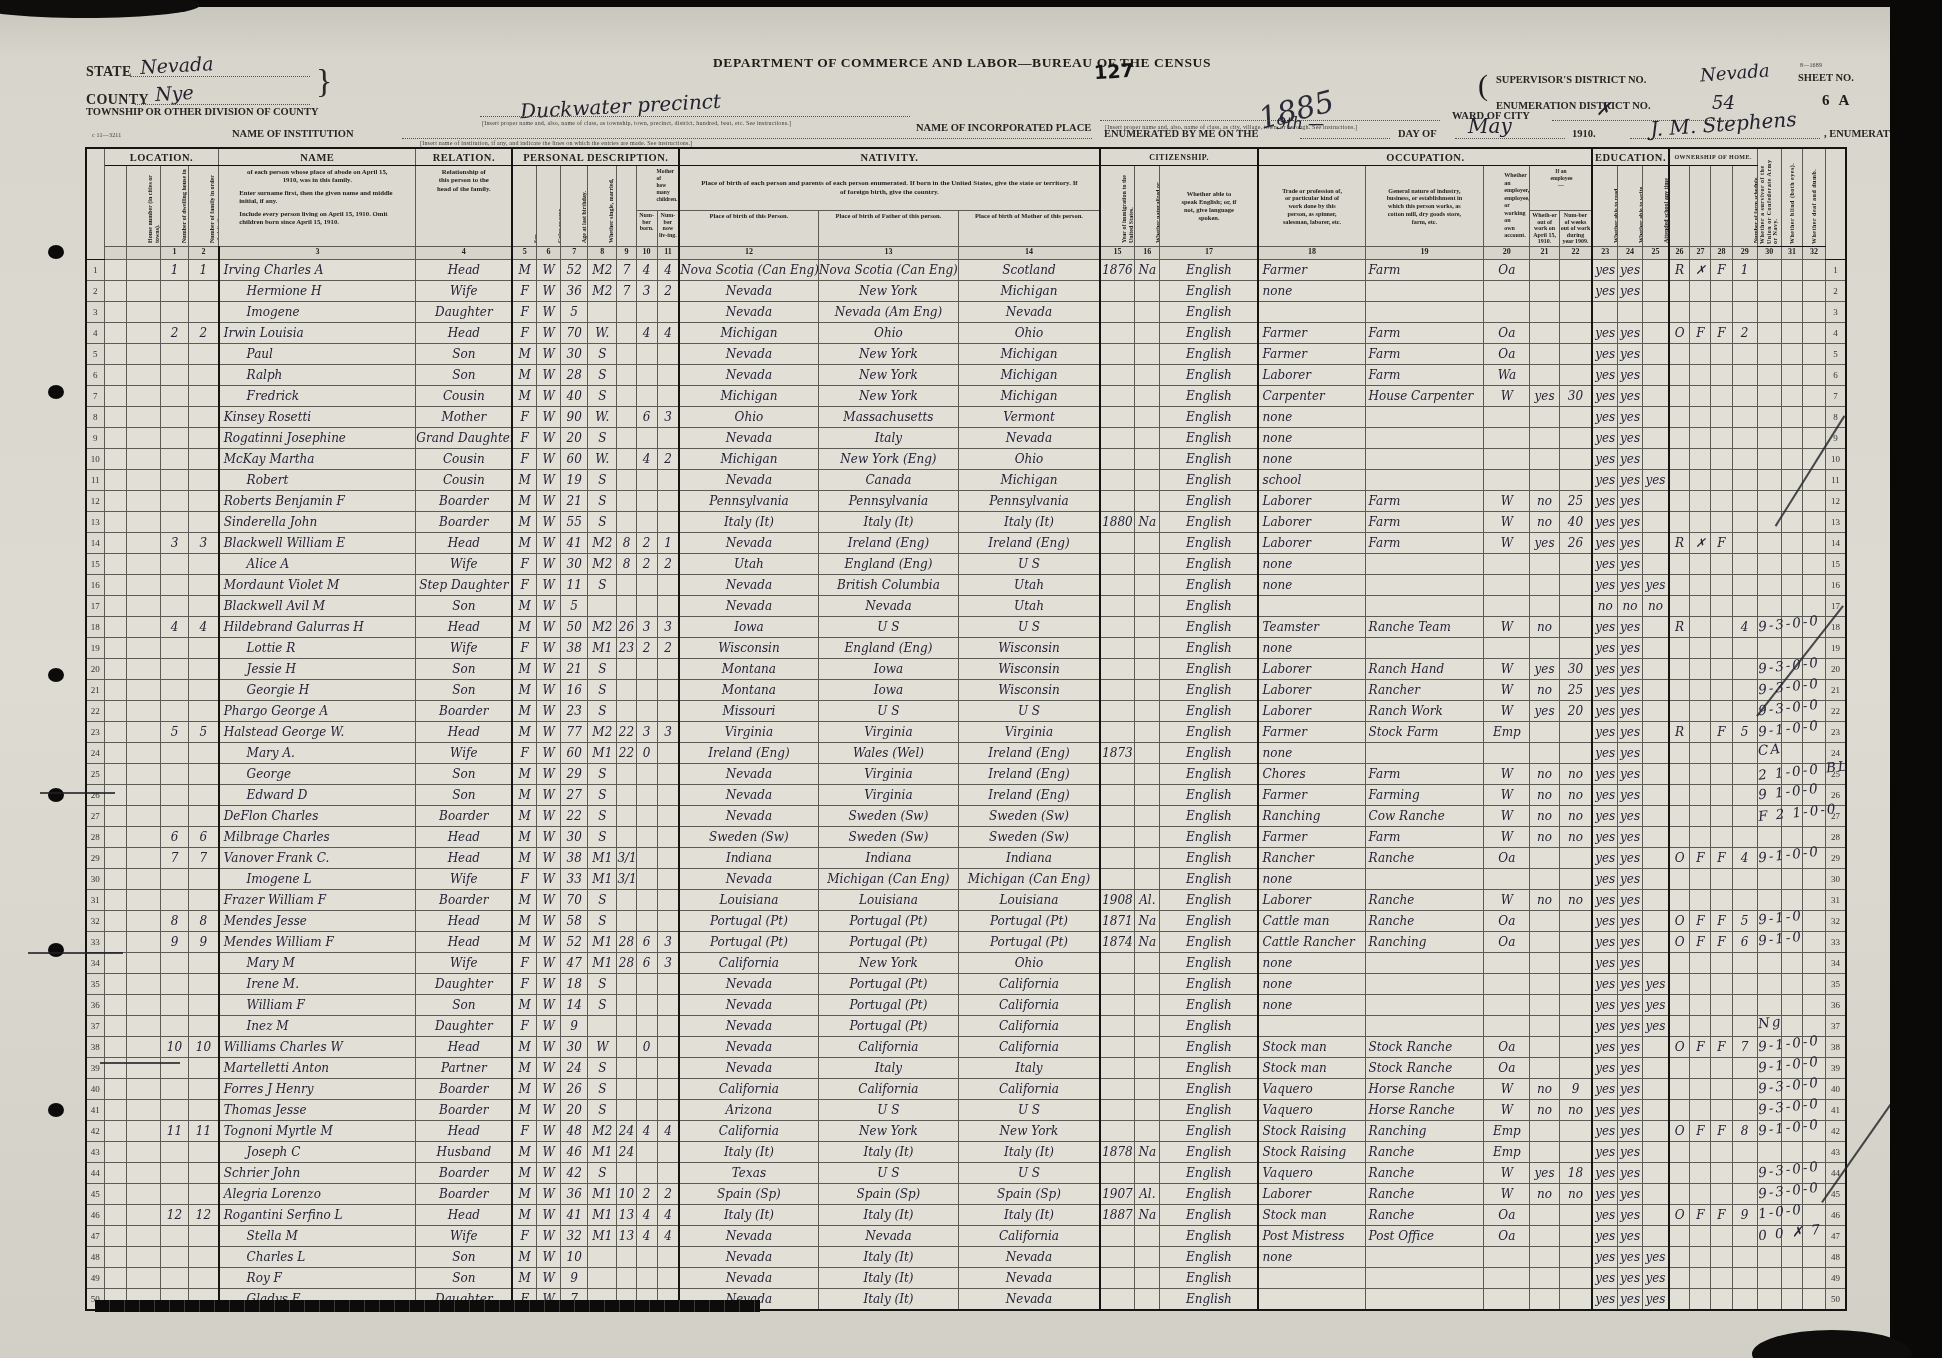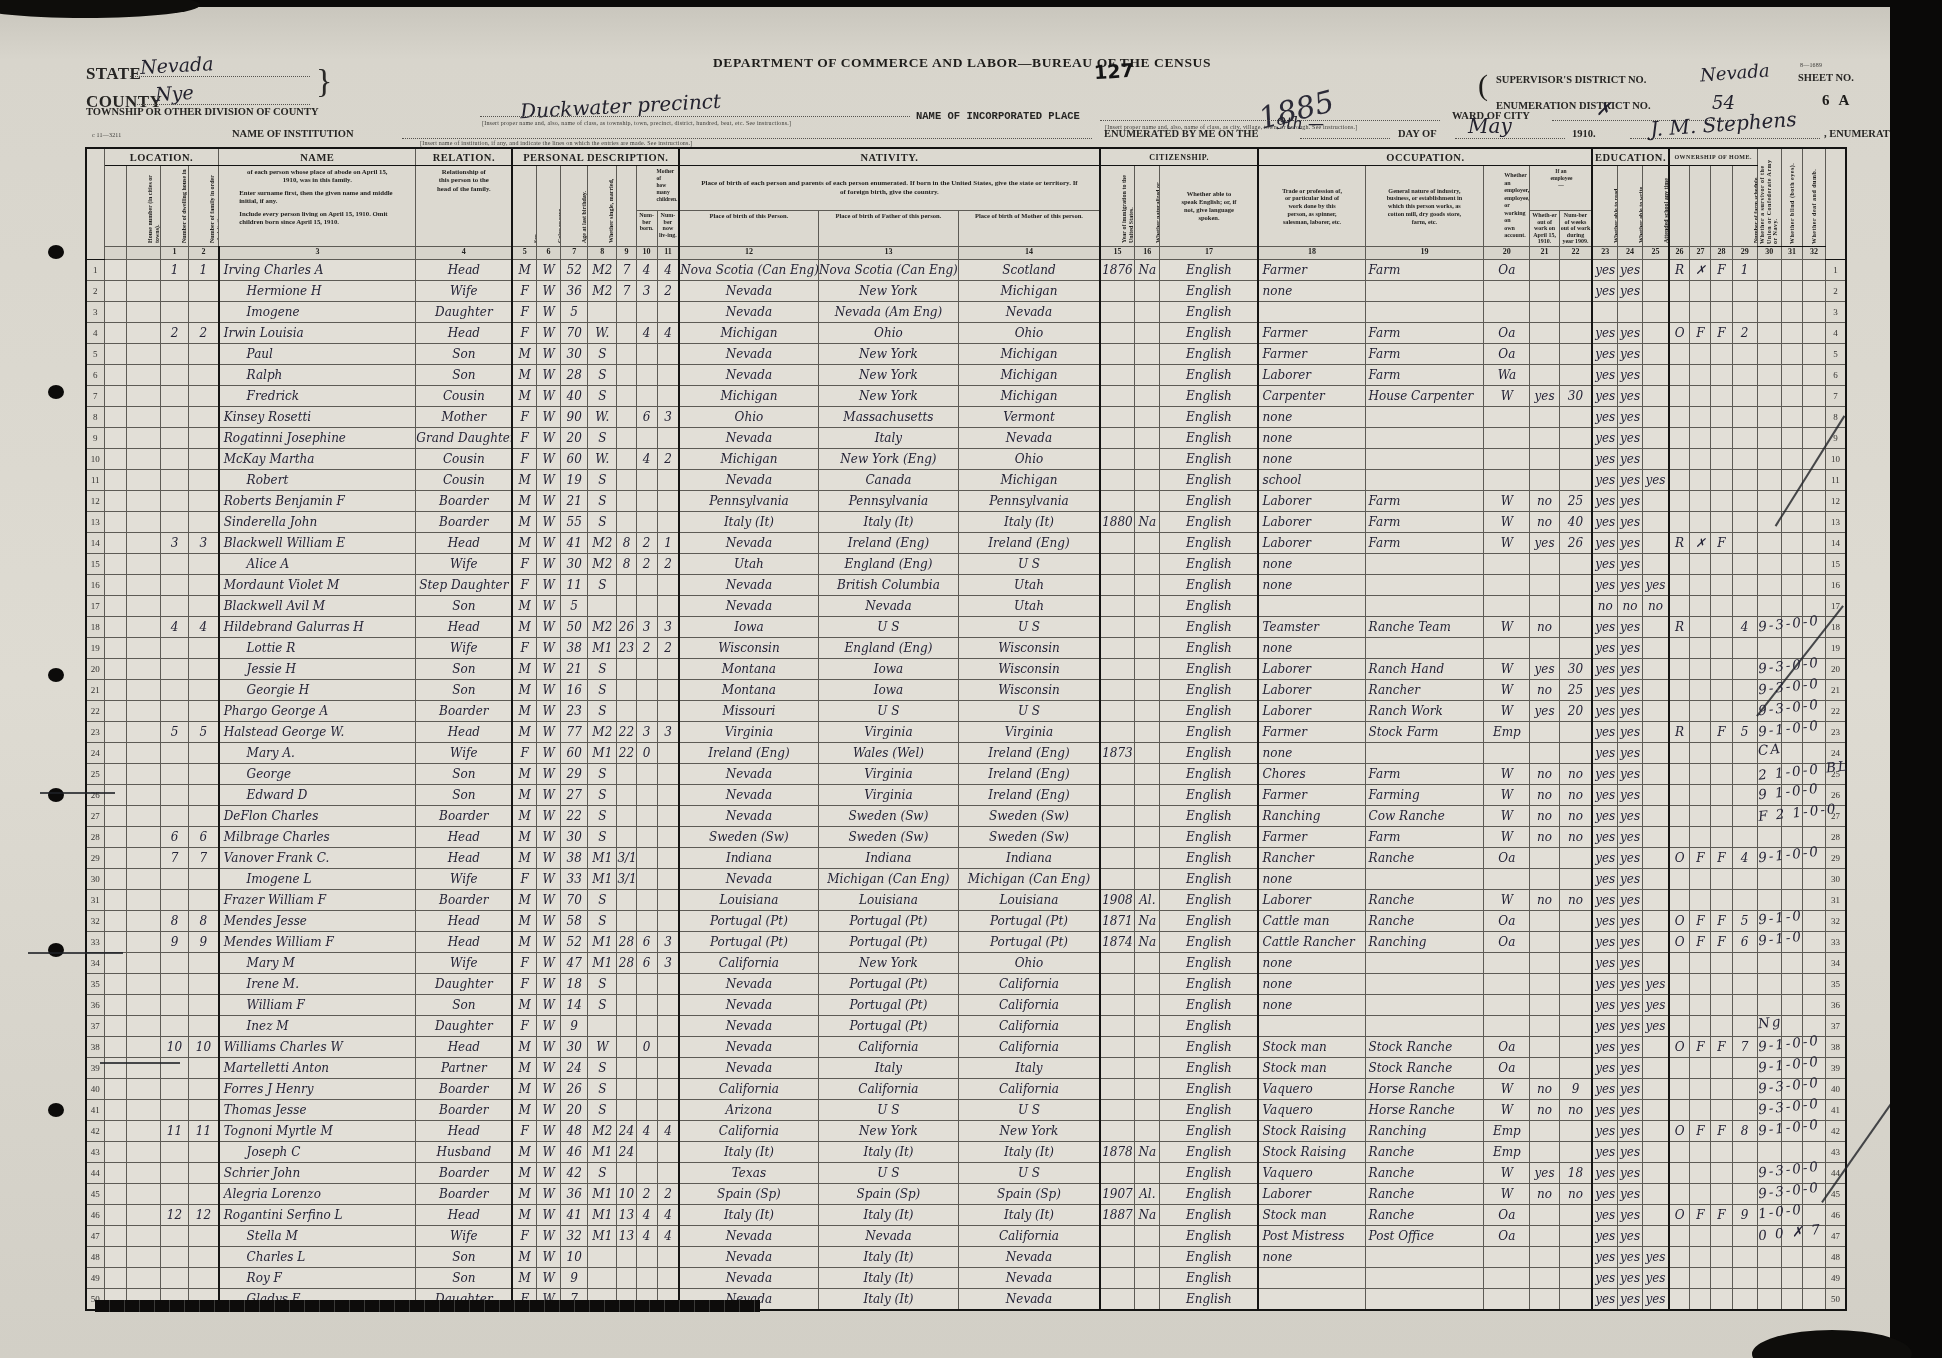--- a/index.html
+++ b/index.html
@@ -10,21 +10,21 @@
   #band-right{position:absolute;right:0;top:0;width:52px;height:1358px;background:#0a0908;}
   #band-top{position:absolute;left:0;top:0;width:1942px;height:7px;background:#0a0908;}
   #smudge-tl{position:absolute;left:-30px;top:-8px;width:230px;height:26px;background:#0e0d0b;border-radius:50%;}
   #smudge-br{position:absolute;right:30px;bottom:-20px;width:160px;height:48px;background:#0e0d0b;border-radius:50%;}
   .punch{position:absolute;left:48px;width:16px;height:14px;border-radius:50%;background:#0c0b0a;}
   .stroke{position:absolute;border-top:2px solid #1e2026;opacity:.8;}
   #footer-bar{position:absolute;left:95px;top:1300px;width:665px;height:12px;background:#0d0c0b;
      background-image:repeating-linear-gradient(90deg,#0d0c0b 0 14px,#3a3a38 14px 15px);}
   
   .hdr{position:absolute;white-space:nowrap;}
-  .lab{font-weight:bold;font-size:17px;letter-spacing:.4px;color:#262523;}
+  .lab{font-weight:bold;font-size:14px;letter-spacing:.4px;color:#262523;}
   .lab-sm{font-weight:bold;font-size:10.5px;color:#262523;}
   .tiny{font-size:6px;color:#3a3936;letter-spacing:.2px;}
   .hw{font-family:"DejaVu Serif",serif;font-style:italic;color:#23222e;}
   .hw-big{font-size:19px;}
   .dotline{border-bottom:1px dotted #55534e;display:inline-block;}
   .brace{font-size:34px;font-weight:normal;color:#2a2927;}
   #dept-line{left:542px;top:55px;width:840px;text-align:center;font-weight:bold;font-size:13.5px;letter-spacing:.6px;}
   #title-line{left:470px;top:74px;width:990px;text-align:center;font-weight:bold;font-size:22px;letter-spacing:1px;}
   #stamp-127{left:1094px;top:60px;font-weight:bold;font-size:19px;font-family:"DejaVu Sans",sans-serif;color:#141414;transform:rotate(-4deg);}
   #sheet-1885{left:1258px;top:92px;font-size:30px;transform:rotate(-14deg);color:#2c2b38;}
@@ -79,21 +79,21 @@
   <div class="hdr tiny" style="left:1800px;top:62px;">8—1689</div>
   <div class="hdr lab-sm" style="left:1798px;top:72px;">SHEET NO.</div>
   <div class="hdr" style="left:1822px;top:92px;font-weight:bold;font-size:15px;letter-spacing:3px;">6 A</div>
   <div class="hdr hw" id="sheet-1885">1885</div>
 
   <div class="hdr lab-sm" style="left:86px;top:106px;">TOWNSHIP OR OTHER DIVISION OF COUNTY</div>
   <div class="hdr hw" style="left:520px;top:94px;font-size:20px;transform:rotate(-3deg);">Duckwater precinct</div>
   <div class="hdr dotline" style="left:480px;top:104px;width:430px;height:12px;"></div>
   <div class="hdr tiny" style="left:482px;top:120px;">[Insert proper name and, also, name of class, as township, town, precinct, district, hundred, beat, etc.   See instructions.]</div>
 
-  <div class="hdr lab-sm" style="left:916px;top:110px;font-family:Liberation Mono, monospace;">NAME OF INCORPORATED PLACE</div>
+  <div class="hdr lab-sm" style="left:916px;top:122px;">NAME OF INCORPORATED PLACE</div>
   <div class="hdr dotline" style="left:1100px;top:108px;width:340px;height:12px;"></div>
   <div class="hdr tiny" style="left:1105px;top:124px;">[Insert proper name and, also, name of class, as city, village, town, or borough.   See instructions.]</div>
   <div class="hdr lab-sm" style="left:1452px;top:110px;">WARD OF CITY</div>
   <div class="hdr hw" style="left:1596px;top:98px;font-size:18px;">✗</div>
   <div class="hdr dotline" style="left:1552px;top:108px;width:190px;height:12px;"></div>
 
   <div class="hdr tiny" style="left:92px;top:132px;">c 11—3211</div>
   <div class="hdr lab-sm" style="left:232px;top:128px;">NAME OF INSTITUTION</div>
   <div class="hdr dotline" style="left:402px;top:126px;width:690px;height:12px;"></div>
   <div class="hdr tiny" style="left:420px;top:140px;">[Insert name of institution, if any, and indicate the lines on which the entries are made.   See instructions.]</div>

